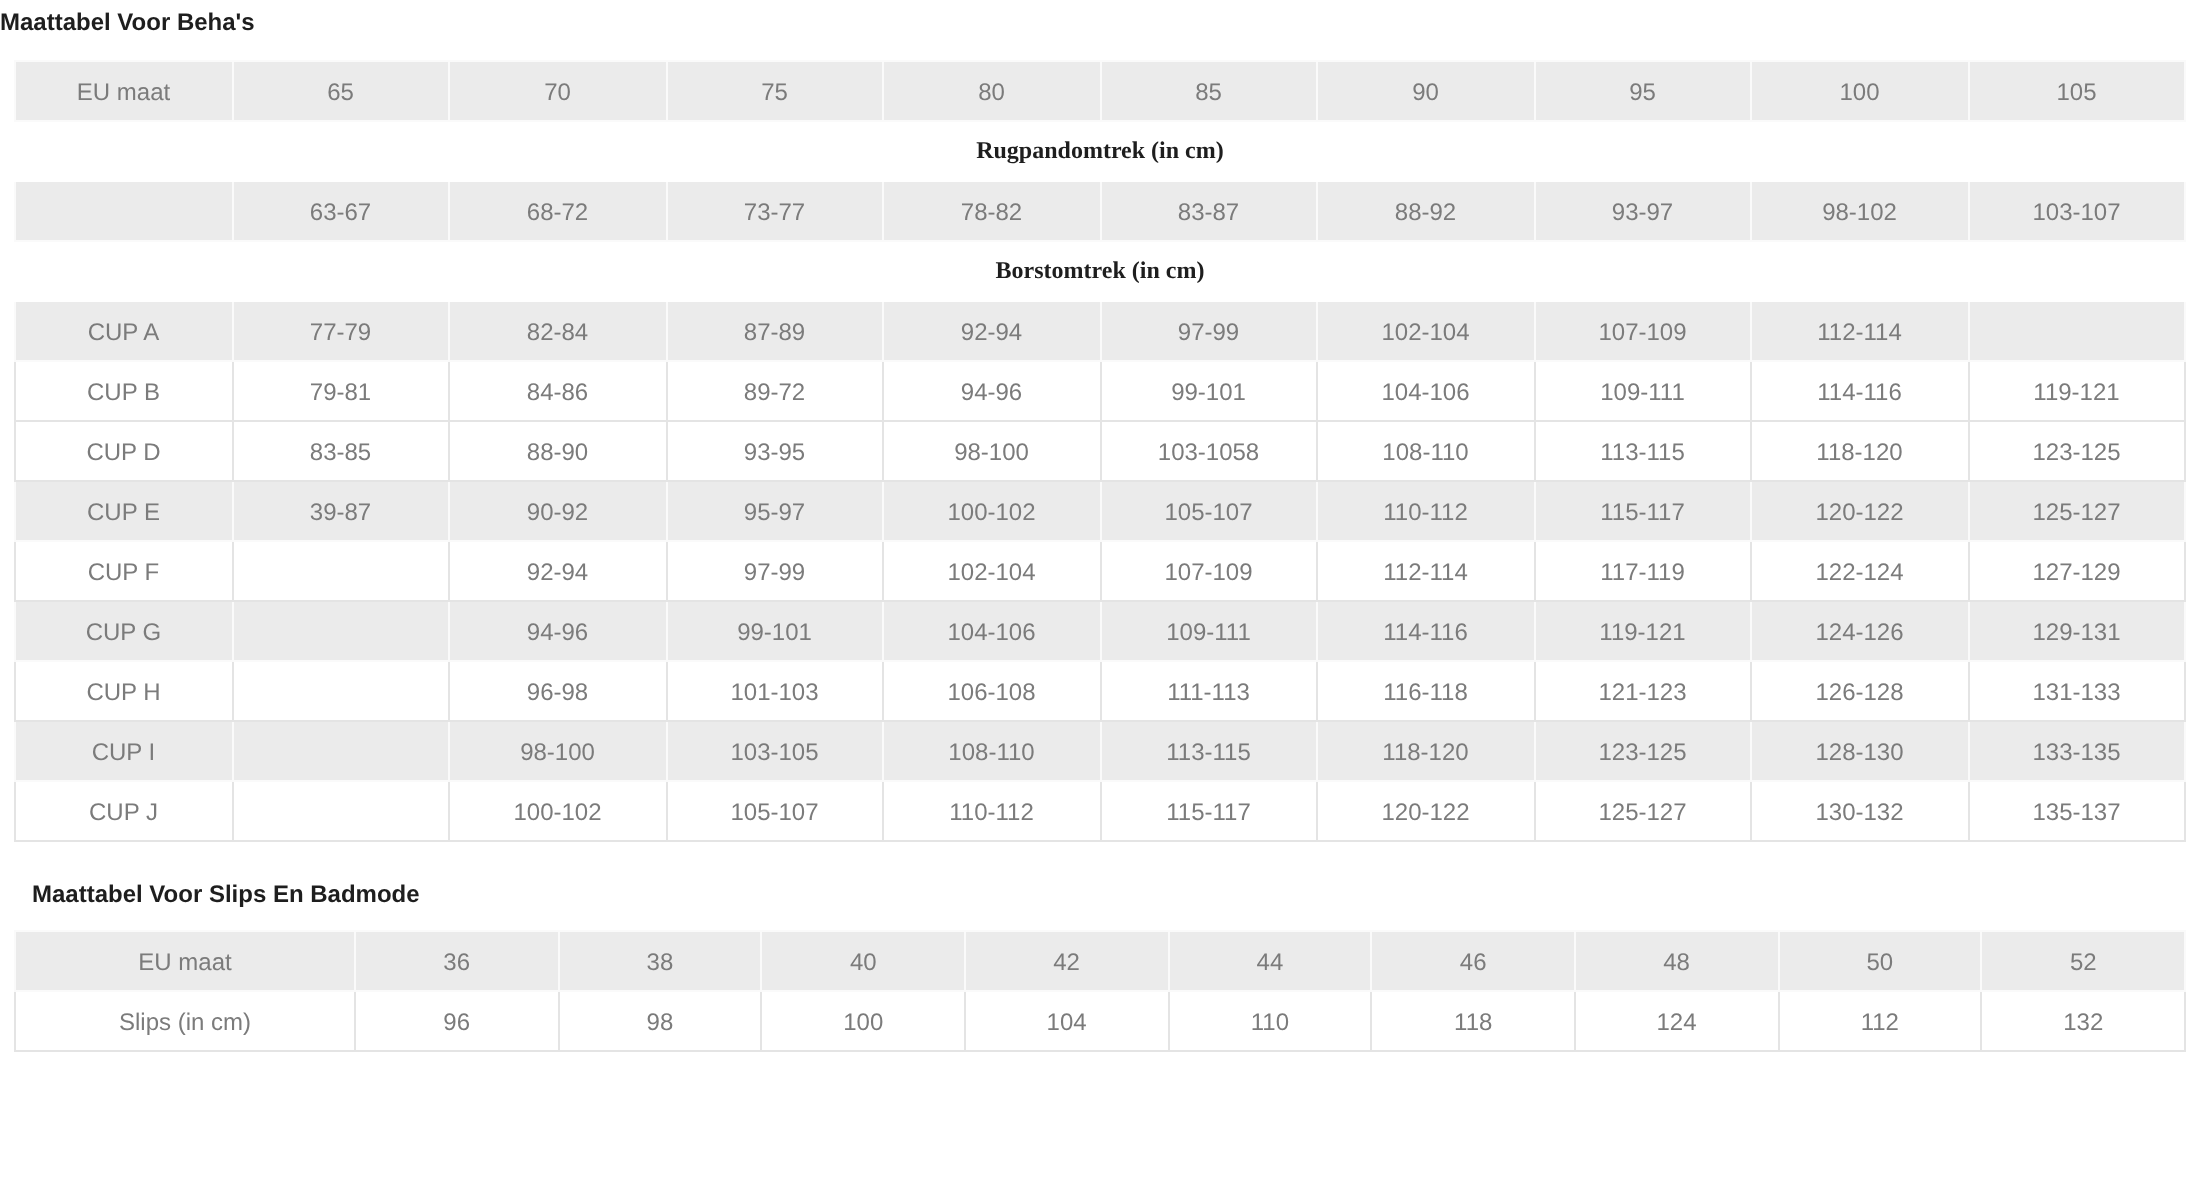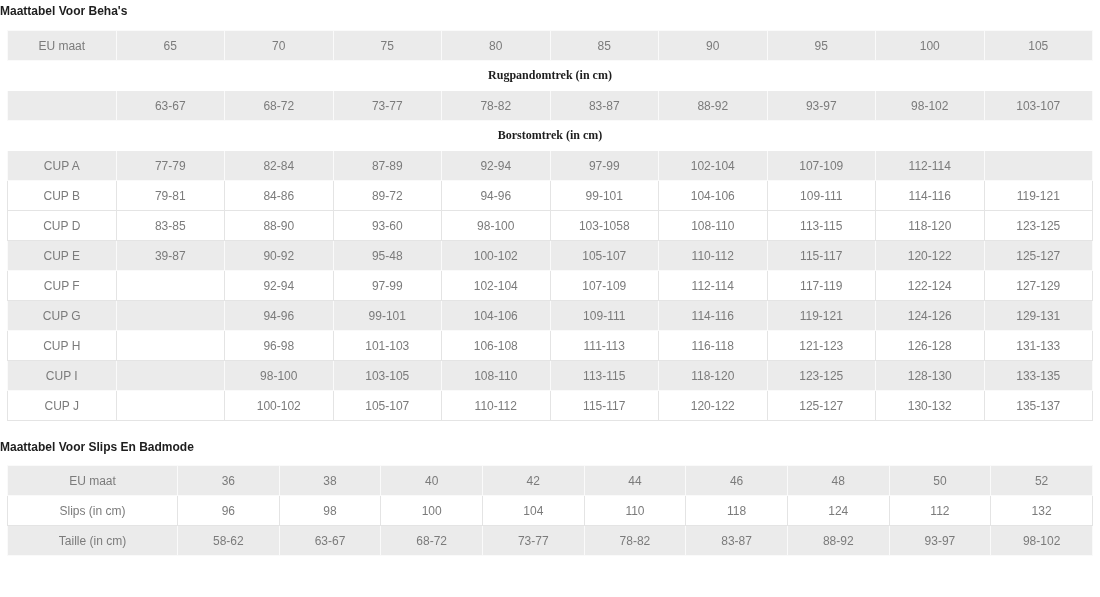--- a/index.html
+++ b/index.html
@@ -14,21 +14,21 @@
     overflow: hidden;
   }
   .tbl-title {
     font-size: 12px;
     font-weight: bold;
     line-height: 14px;
     color: var(--heading-text, #1e1e1e);
     text-align: left;
   }
   .tbl-title.first { margin: 4px 0 12px 0; }
-  .tbl-title.second { margin: 19px 0 11px 0; }
+  .tbl-title.second { margin: 19px 0 11px 0; padding-left: 16px; }
   table.size-table {
     table-layout: fixed;
     border-collapse: collapse;
     width: 1086px;
     margin: 0 7px;
   }
   table.size-table td {
     height: 29px;
     padding: 0 4px;
     text-align: center;
@@ -115,33 +115,33 @@
           <td>99-101</td>
           <td>104-106</td>
           <td>109-111</td>
           <td>114-116</td>
           <td>119-121</td>
         </tr>
         <tr class="plain">
           <td>CUP D</td>
           <td>83-85</td>
           <td>88-90</td>
-          <td>93-60</td>
+          <td>93-95</td>
           <td>98-100</td>
           <td>103-1058</td>
           <td>108-110</td>
           <td>113-115</td>
           <td>118-120</td>
           <td>123-125</td>
         </tr>
         <tr class="shade">
           <td>CUP E</td>
           <td>39-87</td>
           <td>90-92</td>
-          <td>95-48</td>
+          <td>95-97</td>
           <td>100-102</td>
           <td>105-107</td>
           <td>110-112</td>
           <td>115-117</td>
           <td>120-122</td>
           <td>125-127</td>
         </tr>
         <tr class="plain">
           <td>CUP F</td>
           <td></td>
@@ -238,28 +238,16 @@
           <td>96</td>
           <td>98</td>
           <td>100</td>
           <td>104</td>
           <td>110</td>
           <td>118</td>
           <td>124</td>
           <td>112</td>
           <td>132</td>
         </tr>
-        <tr class="shade">
-          <td>Taille (in cm)</td>
-          <td>58-62</td>
-          <td>63-67</td>
-          <td>68-72</td>
-          <td>73-77</td>
-          <td>78-82</td>
-          <td>83-87</td>
-          <td>88-92</td>
-          <td>93-97</td>
-          <td>98-102</td>
-        </tr>
       </tbody>
   </table>
 
 </div>
 
 </body></html>

